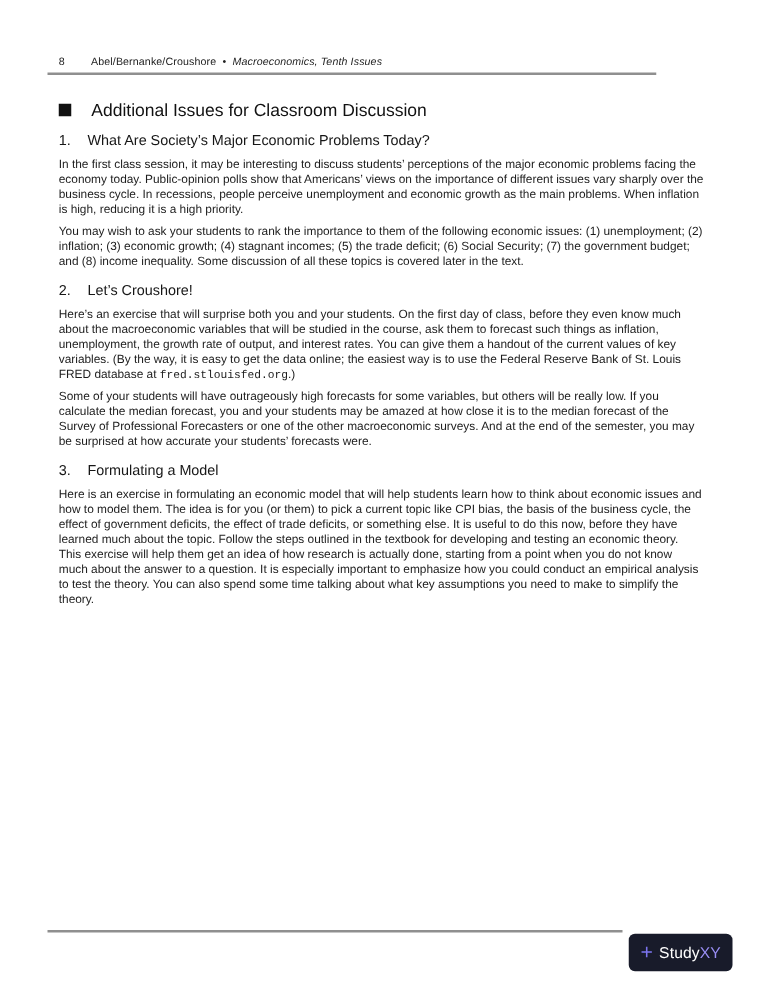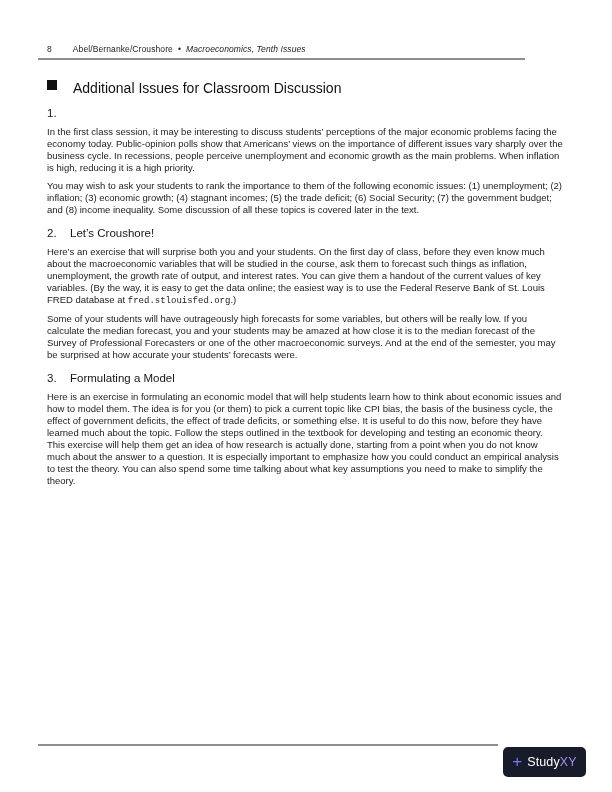--- a/index.html
+++ b/index.html
@@ -44,20 +44,21 @@
   
   .content {
     position: absolute;
     left: 47px;
     top: 59px;
     width: 520px;
   }
   .main-heading {
     margin-top: 21px;
     display: flex;
+    align-items: center;
     font-size: 14px;
     color: #111111;
   }
   .main-heading .sq {
     width: 10px; height: 10px;
     background: #111111;
     display: inline-block;
     margin-right: 16px;
     flex: 0 0 auto;
   }
@@ -144,20 +145,21 @@
   <div class="content">
 
     <div class="main-heading">
       <span class="sq"></span>
       <span>Additional Issues for Classroom Discussion</span>
     </div>
 
     <div class="section">
       <div class="section-title">
         <span class="num">1.</span>
+        <span>What Are Society’s Major Economic Problems Today?</span>
       </div>
       <p class="para">In the first class session, it may be interesting to discuss students’ perceptions of the major economic problems facing the economy today. Public-opinion polls show that Americans’ views on the importance of different issues vary sharply over the business cycle. In recessions, people perceive unemployment and economic growth as the main problems. When inflation is high, reducing it is a high priority.</p>
       <p class="para">You may wish to ask your students to rank the importance to them of the following economic issues: (1) unemployment; (2) inflation; (3) economic growth; (4) stagnant incomes; (5) the trade deficit; (6) Social Security; (7) the government budget; and (8) income inequality. Some discussion of all these topics is covered later in the text.</p>
     </div>
 
     <div class="section">
       <div class="section-title">
         <span class="num">2.</span>
         <span>Let’s Croushore!</span>
       </div>

